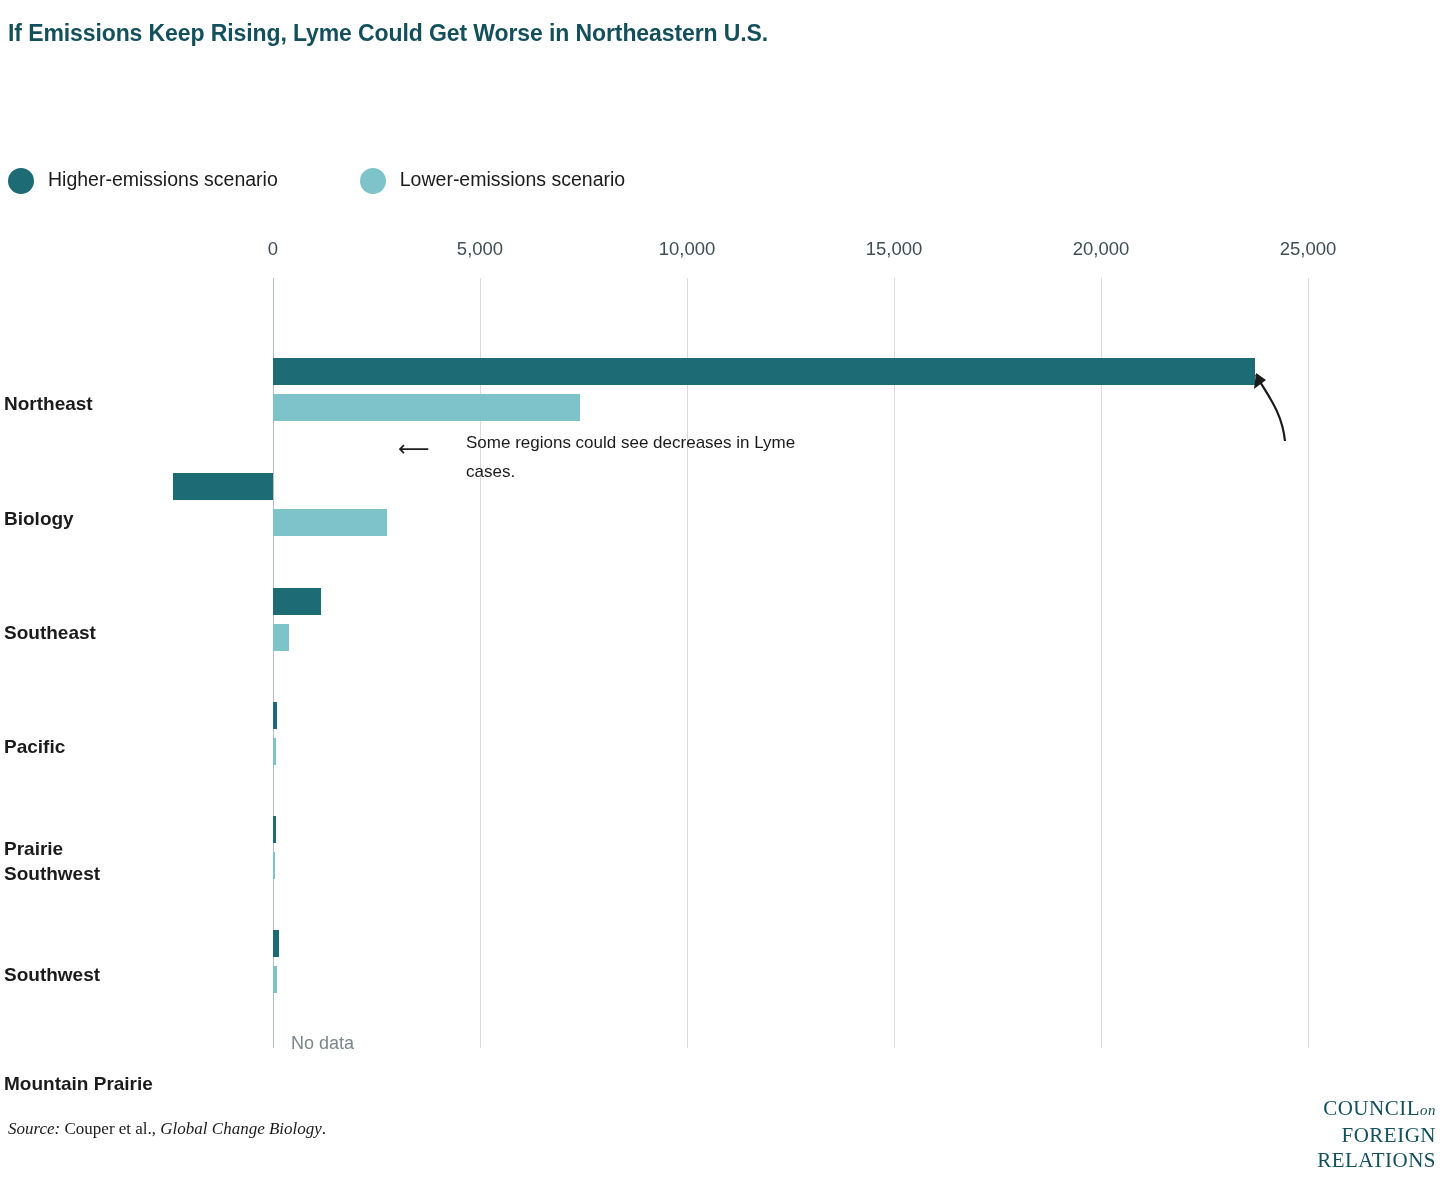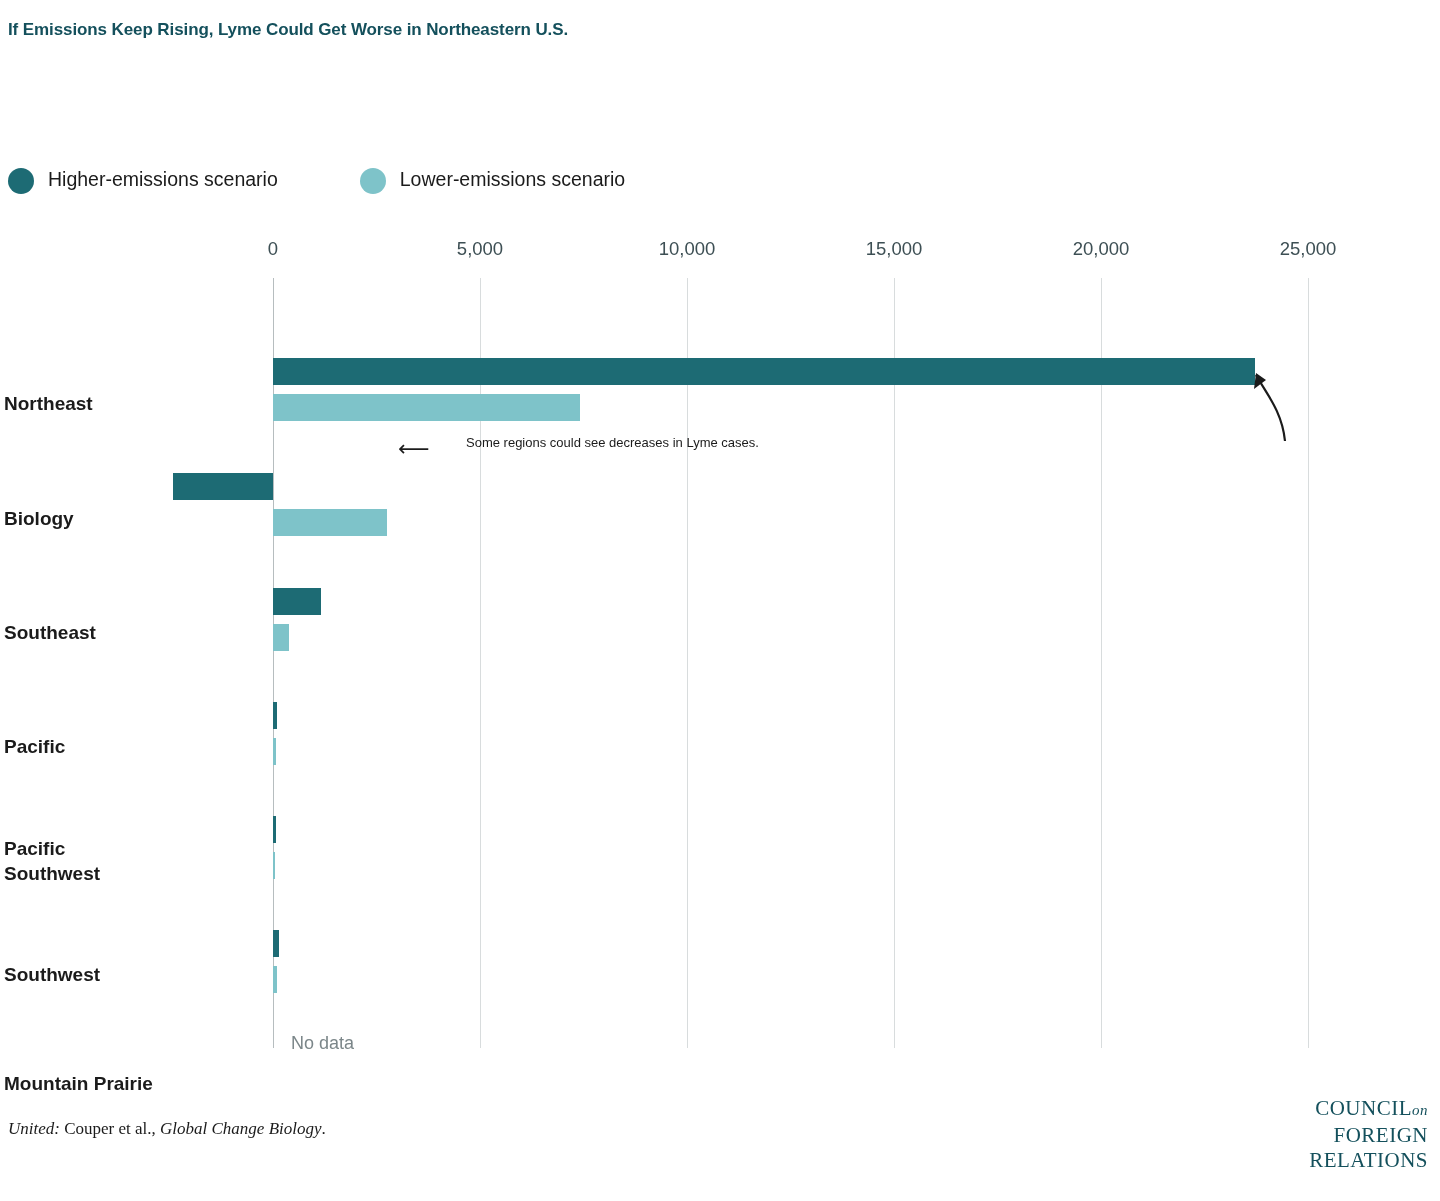--- a/index.html
+++ b/index.html
@@ -19,21 +19,21 @@
     position: relative;
     width: 1440px;
     height: 1201px;
     box-sizing: border-box;
     padding: 0;
   }
   .title {
     position: absolute;
     left: 8px;
     top: 20px;
-    font-size: 17px;
+    font-size: 23px;
     font-weight: bold;
     color: #14505c;
     letter-spacing: -0.1px;
   }
   .subtitle {
     position: absolute;
     left: 8px;
     top: 68px;
     width: 1410px;
     font-size: 19px;
@@ -120,21 +120,21 @@
     height: 27px;
   }
   .nodata {
     position: absolute;
     font-size: 18px;
     color: #7b8689;
   }
   
   .anno {
     position: absolute;
-    font-size: 13px;
+    font-size: 17px;
     line-height: 29px;
     color: #1b1b1b;
   }
   .anno-left {
     left: 466px;
     top: 428px;
     width: 330px;
   }
   .anno-right {
     left: 1081px;
@@ -158,21 +158,21 @@
     position: absolute;
     left: 8px;
     bottom: 62px;
     font-size: 17px;
     color: #1b1b1b;
     font-family: "Liberation Serif", serif;
   }
   .source em { font-style: italic; }
   .logo {
     position: absolute;
-    right: 12px;
+    right: 4px;
     bottom: 28px;
     text-align: right;
     font-family: "Liberation Serif", serif;
     color: #14505c;
     font-size: 21px;
     letter-spacing: 0.5px;
     line-height: 25px;
   }
   .logo .sm { font-size: 15px; font-style: italic; }
 </style>
@@ -232,35 +232,35 @@
       <div class="bar" style="left:0px; top:652px; width:6px; background:#1d6b74"></div>
       <div class="bar" style="left:0px; top:688px; width:4px; background:#7ec3c9"></div>
 
       <div class="nodata" style="left:18px; top:755px">No data</div>
     </div>
 
     <div class="cat-label" style="top:161px">Northeast</div>
     <div class="cat-label" style="top:276px">Biology</div>
     <div class="cat-label" style="top:390px">Southeast</div>
     <div class="cat-label" style="top:504px">Pacific</div>
-    <div class="cat-label" style="top:606px; width:130px">Pacific Southwest</div>
+    <div class="cat-label" style="top:606px; width:130px">Prairie Southwest</div>
     <div class="cat-label" style="top:732px">Southwest</div>
     <div class="cat-label" style="top:841px">Mountain Prairie</div>
   </div>
 
   <span class="arrow-left">⟵</span>
   <div class="anno anno-left">Some regions could see decreases in Lyme cases.</div>
 
   <svg class="arrow-curve" width="90" height="100" viewBox="0 0 90 100">
     <path d="M 55 96 C 52 66, 36 48, 26 30" stroke="#1b1b1b" stroke-width="2.2" fill="none"></path>
     <path d="M 26 28 L 24 44 L 36 35 Z" fill="#1b1b1b"></path>
   </svg>
 
   <div class="source">
-    <em>United:</em><span> Couper et al., </span><em>Global Change Biology</em><span>.</span>
+    <em>Source:</em><span> Couper et al., </span><em>Global Change Biology</em><span>.</span>
   </div>
 
   <div class="logo">
     <div><span>COUNCIL</span><span class="sm">on</span></div>
     <div>FOREIGN</div>
     <div>RELATIONS</div>
   </div>
 
 </div>
 

